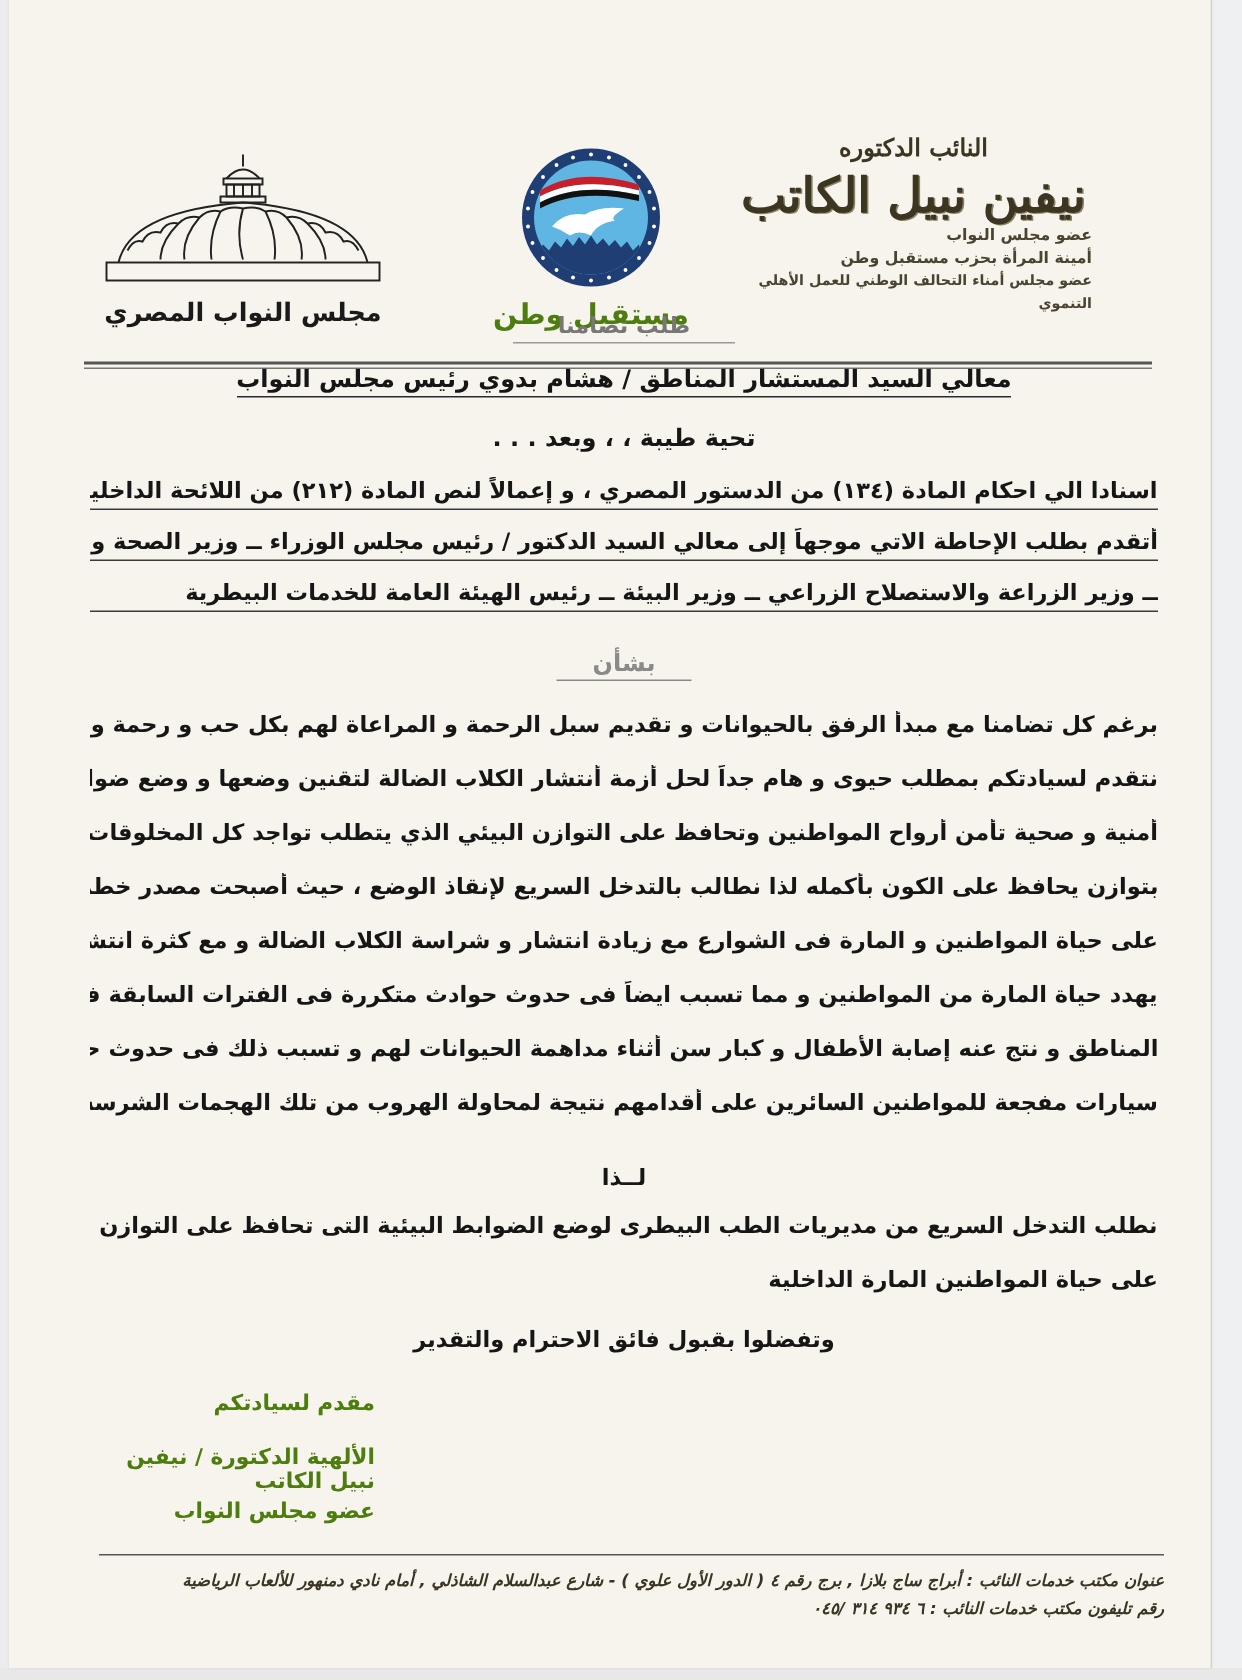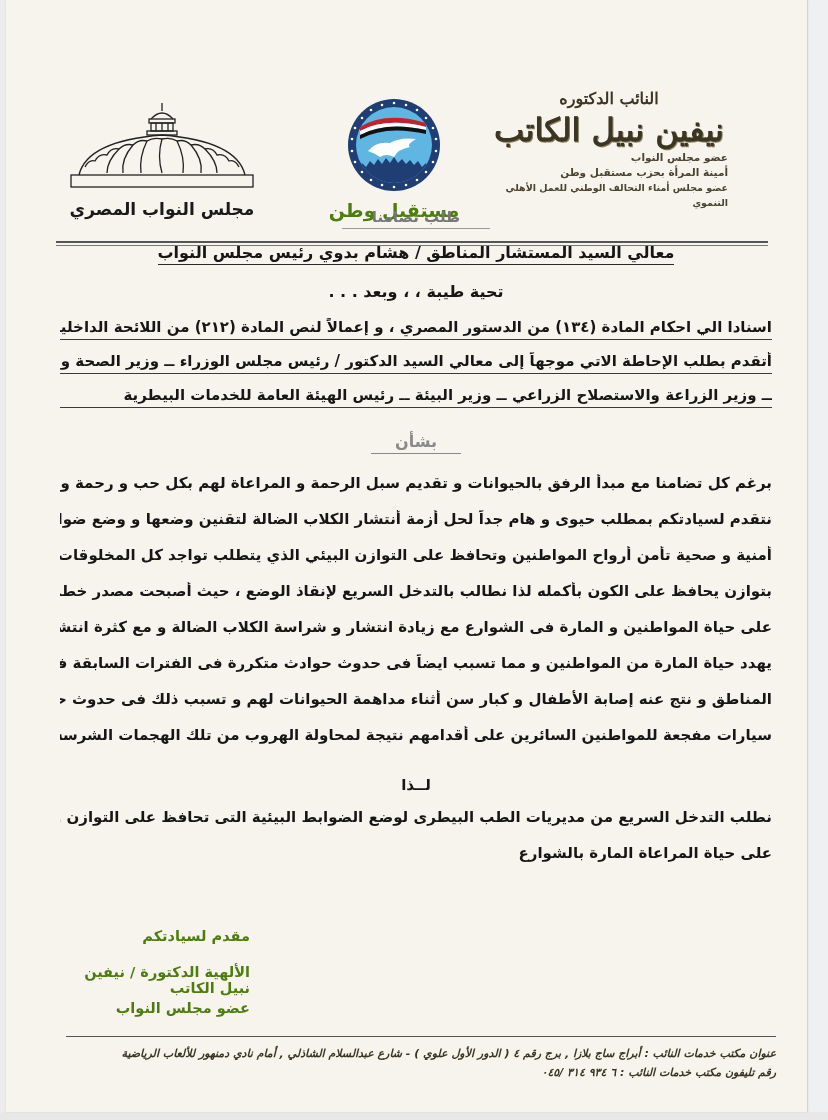--- a/index.html
+++ b/index.html
@@ -248,23 +248,26 @@
     <div class="line para-line" style="top:216px;">المناطق و نتج عنه إصابة الأطفال و كبار سن أثناء مداهمة الحيوانات لهم و تسبب ذلك فى حدوث حوادث</div>
     <div class="line para-line" style="top:252px;">سيارات مفجعة للمواطنين السائرين على أقدامهم نتيجة لمحاولة الهروب من تلك الهجمات الشرسة من</div>
   </div>
 
   <div class="body-text centered" style="top:776px;">
     <span class="lidha">لــذا</span>
   </div>
 
   <div class="body-text" style="top:808px; height:70px;">
     <div class="line para-line" style="top:0;">نطلب التدخل السريع من مديريات الطب البيطرى لوضع الضوابط البيئية التى تحافظ على التوازن و تحافظ</div>
-    <div class="line para-line right" style="top:36px;">على حياة المراعاة المارة بالشوارع</div>
-  </div>
-
+    <div class="line para-line right" style="top:36px;">على حياة المواطنين المارة الداخلية</div>
+  </div>
+
+  <div class="body-text centered" style="top:884px;">
+    <span class="closing">وتفضلوا بقبول فائق الاحترام والتقدير</span>
+  </div>
 
   <div class="signature" style="top:928px;">مقدم لسيادتكم</div>
   <div class="signature" style="top:964px;">الألهية الدكتورة / نيفين نبيل الكاتب</div>
   <div class="signature" style="top:1000px;">عضو مجلس النواب</div>
 
   <div class="footer-rule"></div>
   <div class="footer">
     <div>عنوان مكتب خدمات النائب :  أبراج ساج بلازا , برج رقم ٤ ( الدور الأول علوي ) - شارع عبدالسلام الشاذلي , أمام نادي دمنهور للألعاب الرياضية</div>
     <div>رقم تليفون مكتب خدمات النائب : ٦ ٩٣٤ ٣١٤ /٠٤٥</div>
   </div>

